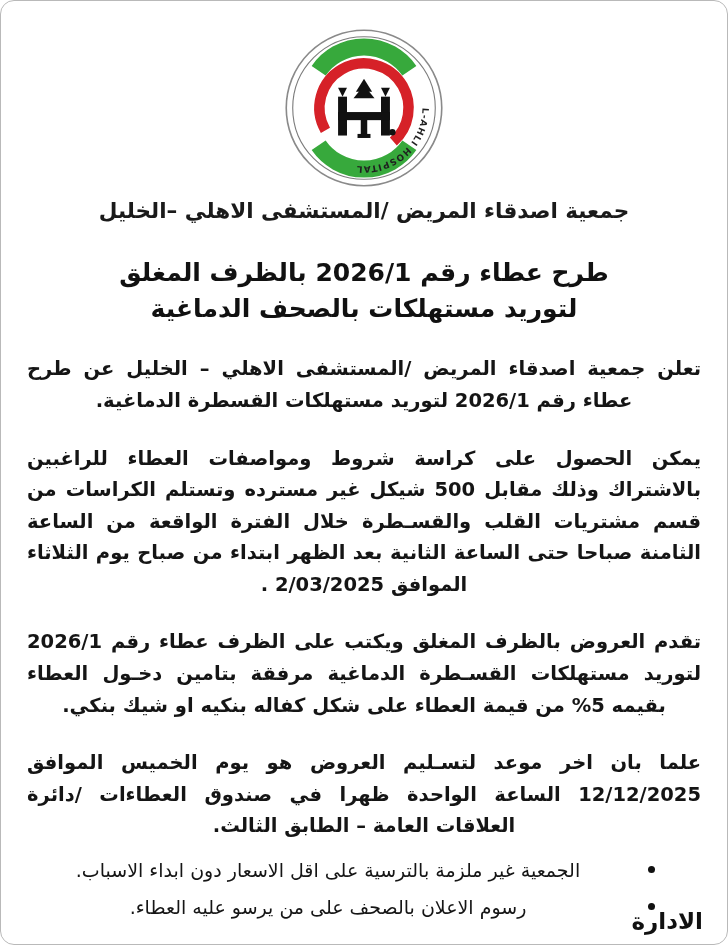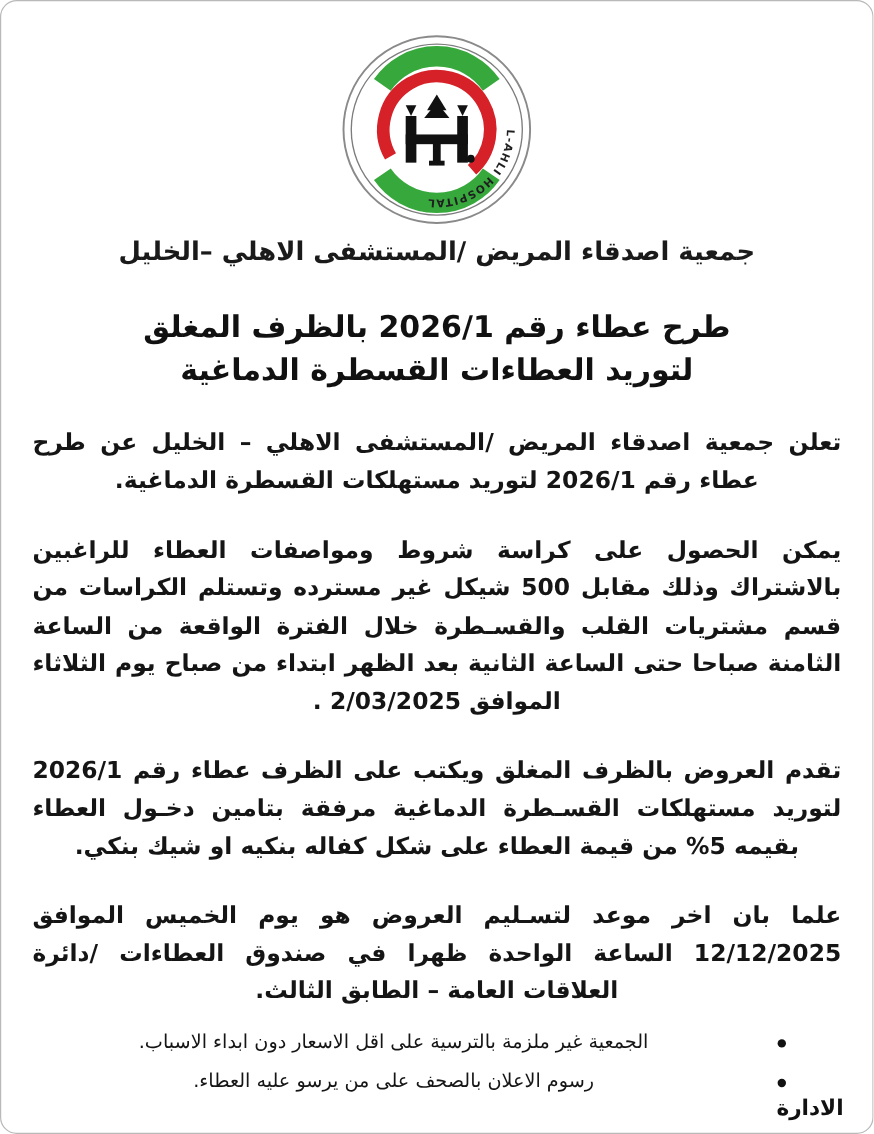--- a/index.html
+++ b/index.html
@@ -86,21 +86,21 @@
   }
 
   
   ul.bullets {
     list-style: none;
     margin: 10px 0 0 0;
     padding: 0 46px 0 0;
   }
   ul.bullets li {
     position: relative;
-    font-size: 16px;
+    font-size: 19px;
     line-height: 1.55;
     color: #151515;
     font-weight: 500;
     text-align: center;
     margin-bottom: 8px;
     padding-right: 26px;
   }
   ul.bullets li .dot {
     position: absolute;
     right: 0;
@@ -109,21 +109,21 @@
     height: 7px;
     background: #111111;
     border-radius: 50%;
   }
 
   
   .footer {
     position: absolute;
     bottom: 10px;
     right: 24px;
-    font-size: 18px;
+    font-size: 23px;
     font-weight: bold;
     color: #111111;
   }
 </style>
 </head>
 <body>
 
 <div class="page">
 
   <div class="logo-wrap">
@@ -163,21 +163,21 @@
           <circle cx="135" cy="130" r="4"></circle>
         </g>
       </svg>
     </div>
   </div>
 
   <div class="org-name">جمعية اصدقاء المريض /المستشفى الاهلي –الخليل</div>
 
   <div class="title-block">
     <div class="title-line">طرح عطاء رقم 2026/1 بالظرف المغلق</div>
-    <div class="title-line">لتوريد العطاءات القسطرة الدماغية</div>
+    <div class="title-line">لتوريد مستهلكات بالصحف الدماغية</div>
   </div>
 
   <div class="body-wrap">
     <p class="para gap-after">تعلن جمعية اصدقاء المريض /المستشفى الاهلي – الخليل عن طرح عطاء رقم 2026/1 لتوريد مستهلكات القسطرة الدماغية.</p>
 
     <p class="para gap-after">يمكن الحصول على كراسة شروط ومواصفات العطاء للراغبين بالاشتراك وذلك مقابل 500 شيكل غير مسترده وتستلم الكراسات من قسم مشتريات القلب والقسـطرة خلال الفترة الواقعة من الساعة الثامنة صباحا حتى الساعة الثانية بعد الظهر ابتداء من صباح يوم الثلاثاء الموافق 2/03/2025 .</p>
 
     <p class="para gap-after">تقدم العروض بالظرف المغلق ويكتب على الظرف عطاء رقم 2026/1 لتوريد مستهلكات القسـطرة الدماغية مرفقة بتامين دخـول العطاء بقيمه 5% من قيمة العطاء على شكل كفاله بنكيه او شيك بنكي.</p>
 
     <p class="para tight">علما بان اخر موعد لتسـليم العروض هو يوم الخميس الموافق 12/12/2025 الساعة الواحدة ظهرا في صندوق العطاءات /دائرة العلاقات العامة – الطابق الثالث.</p>

